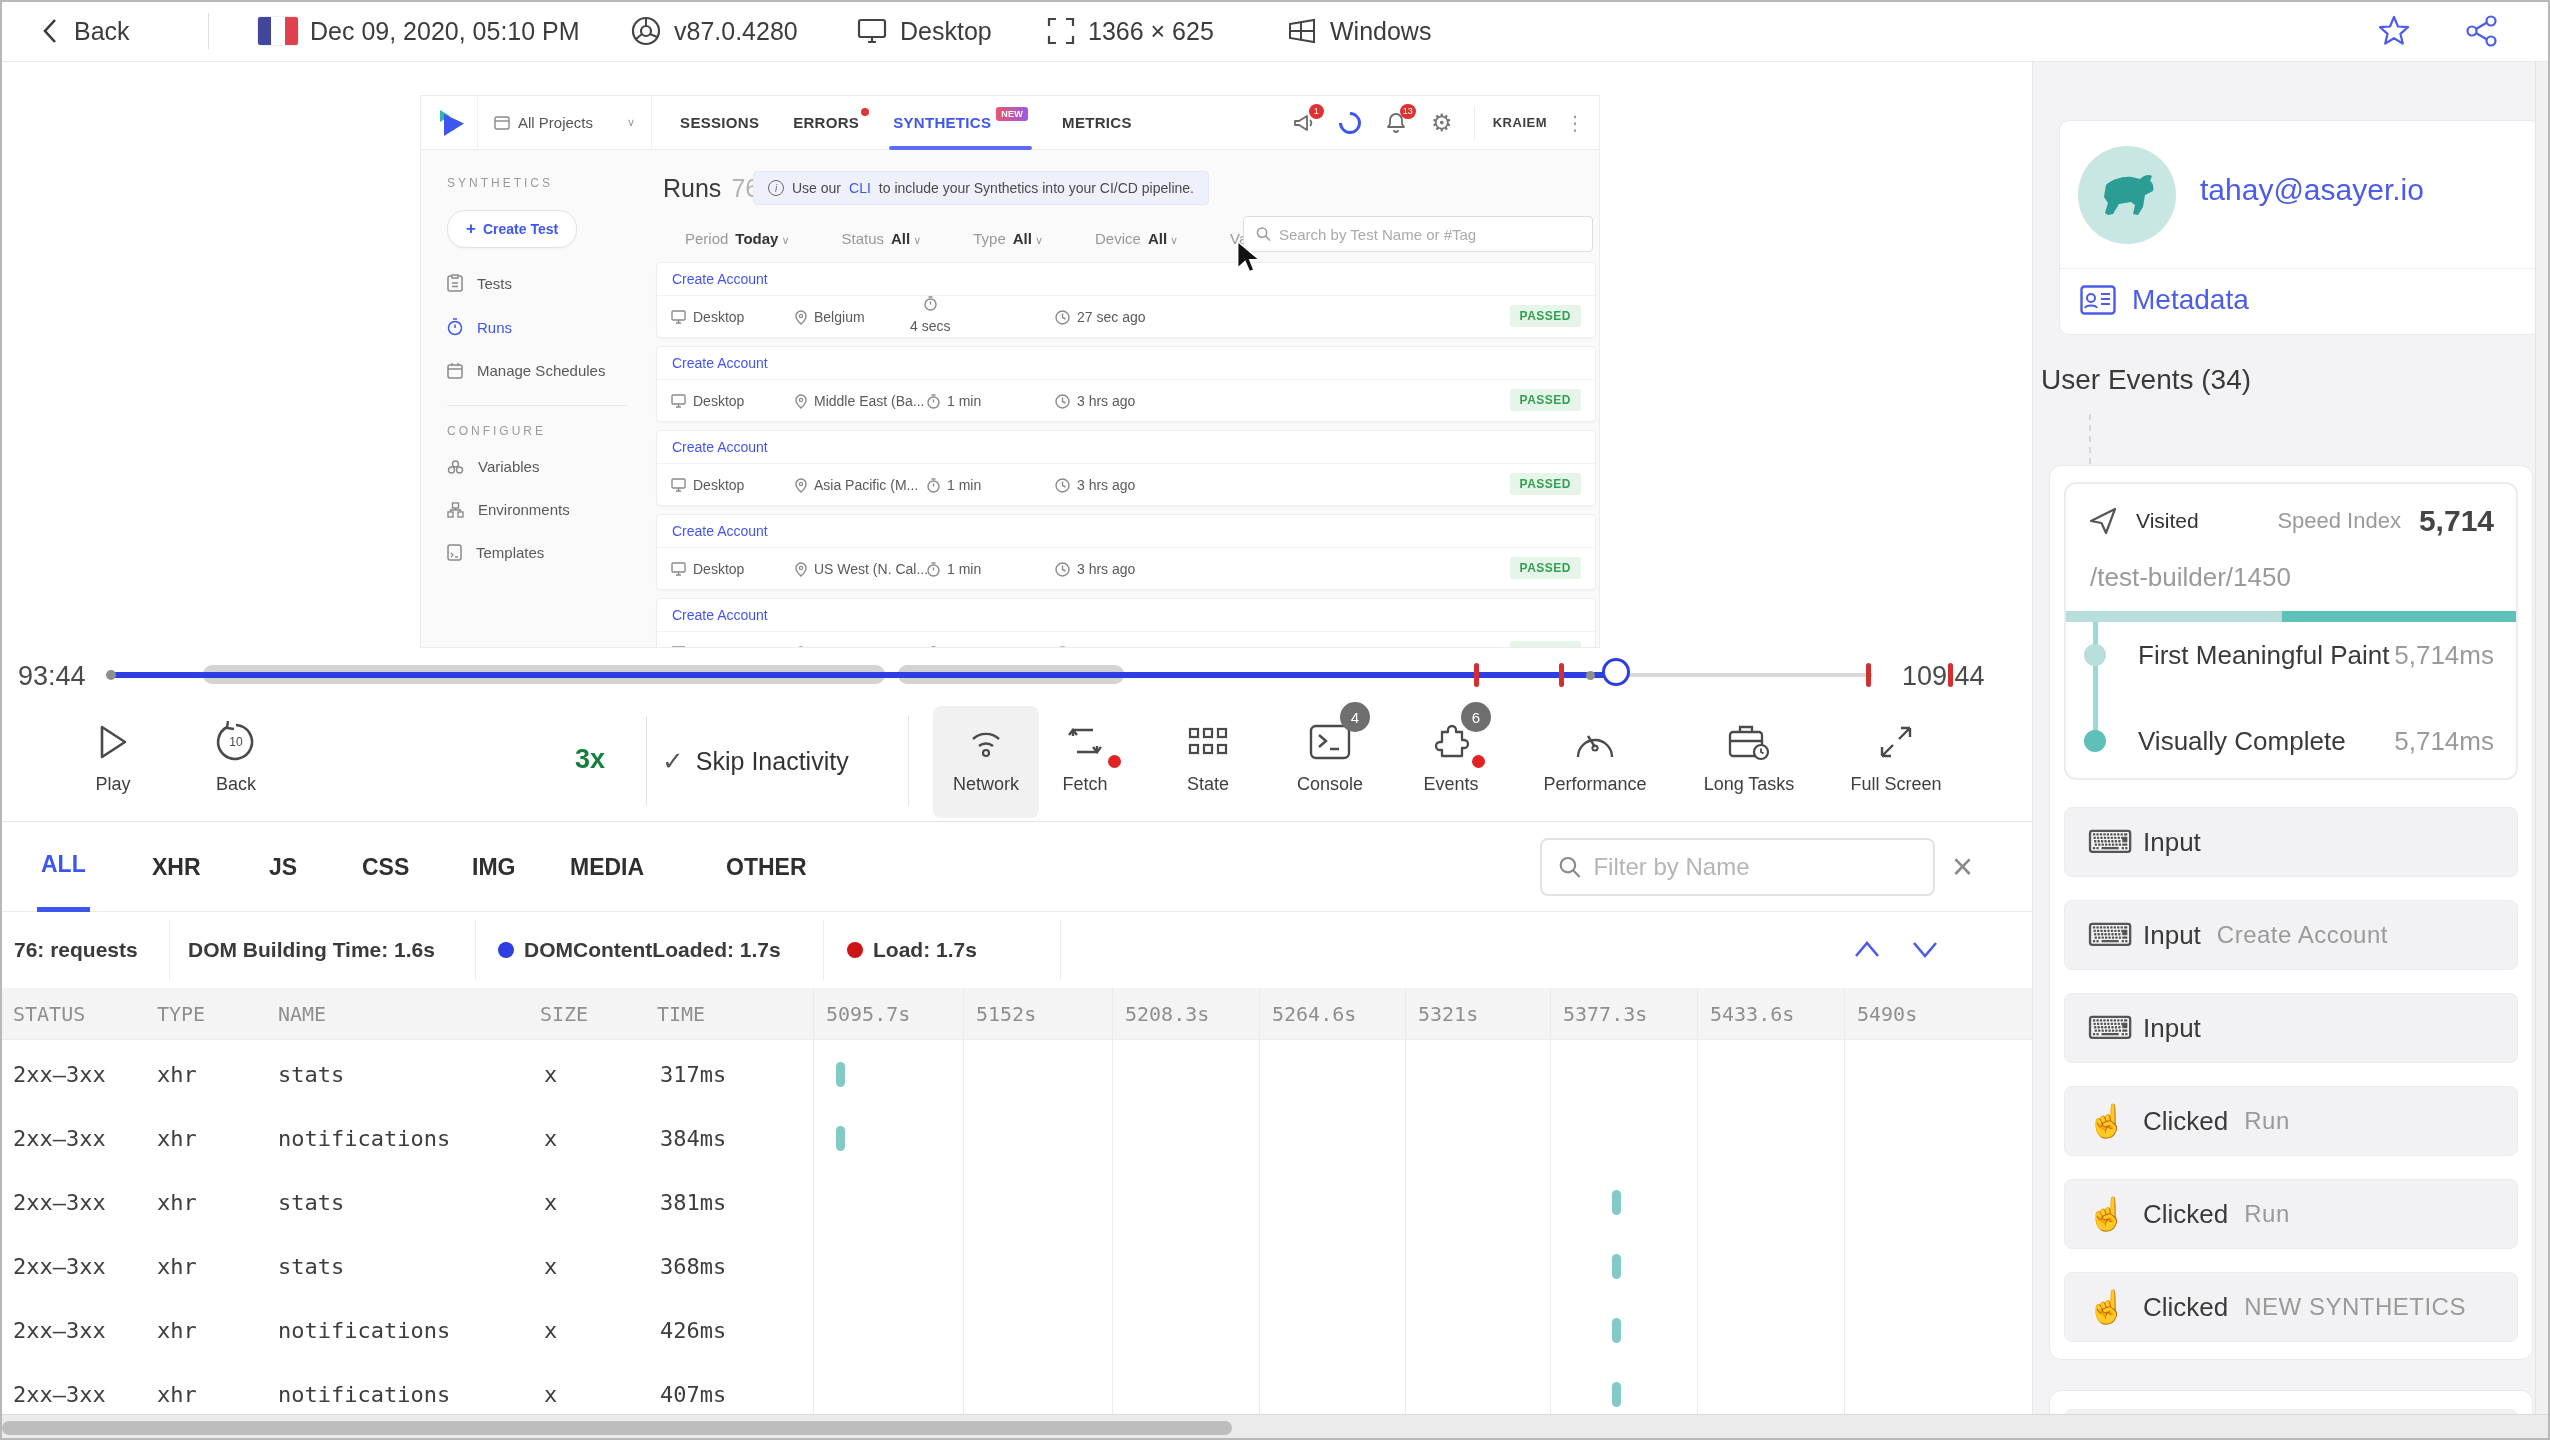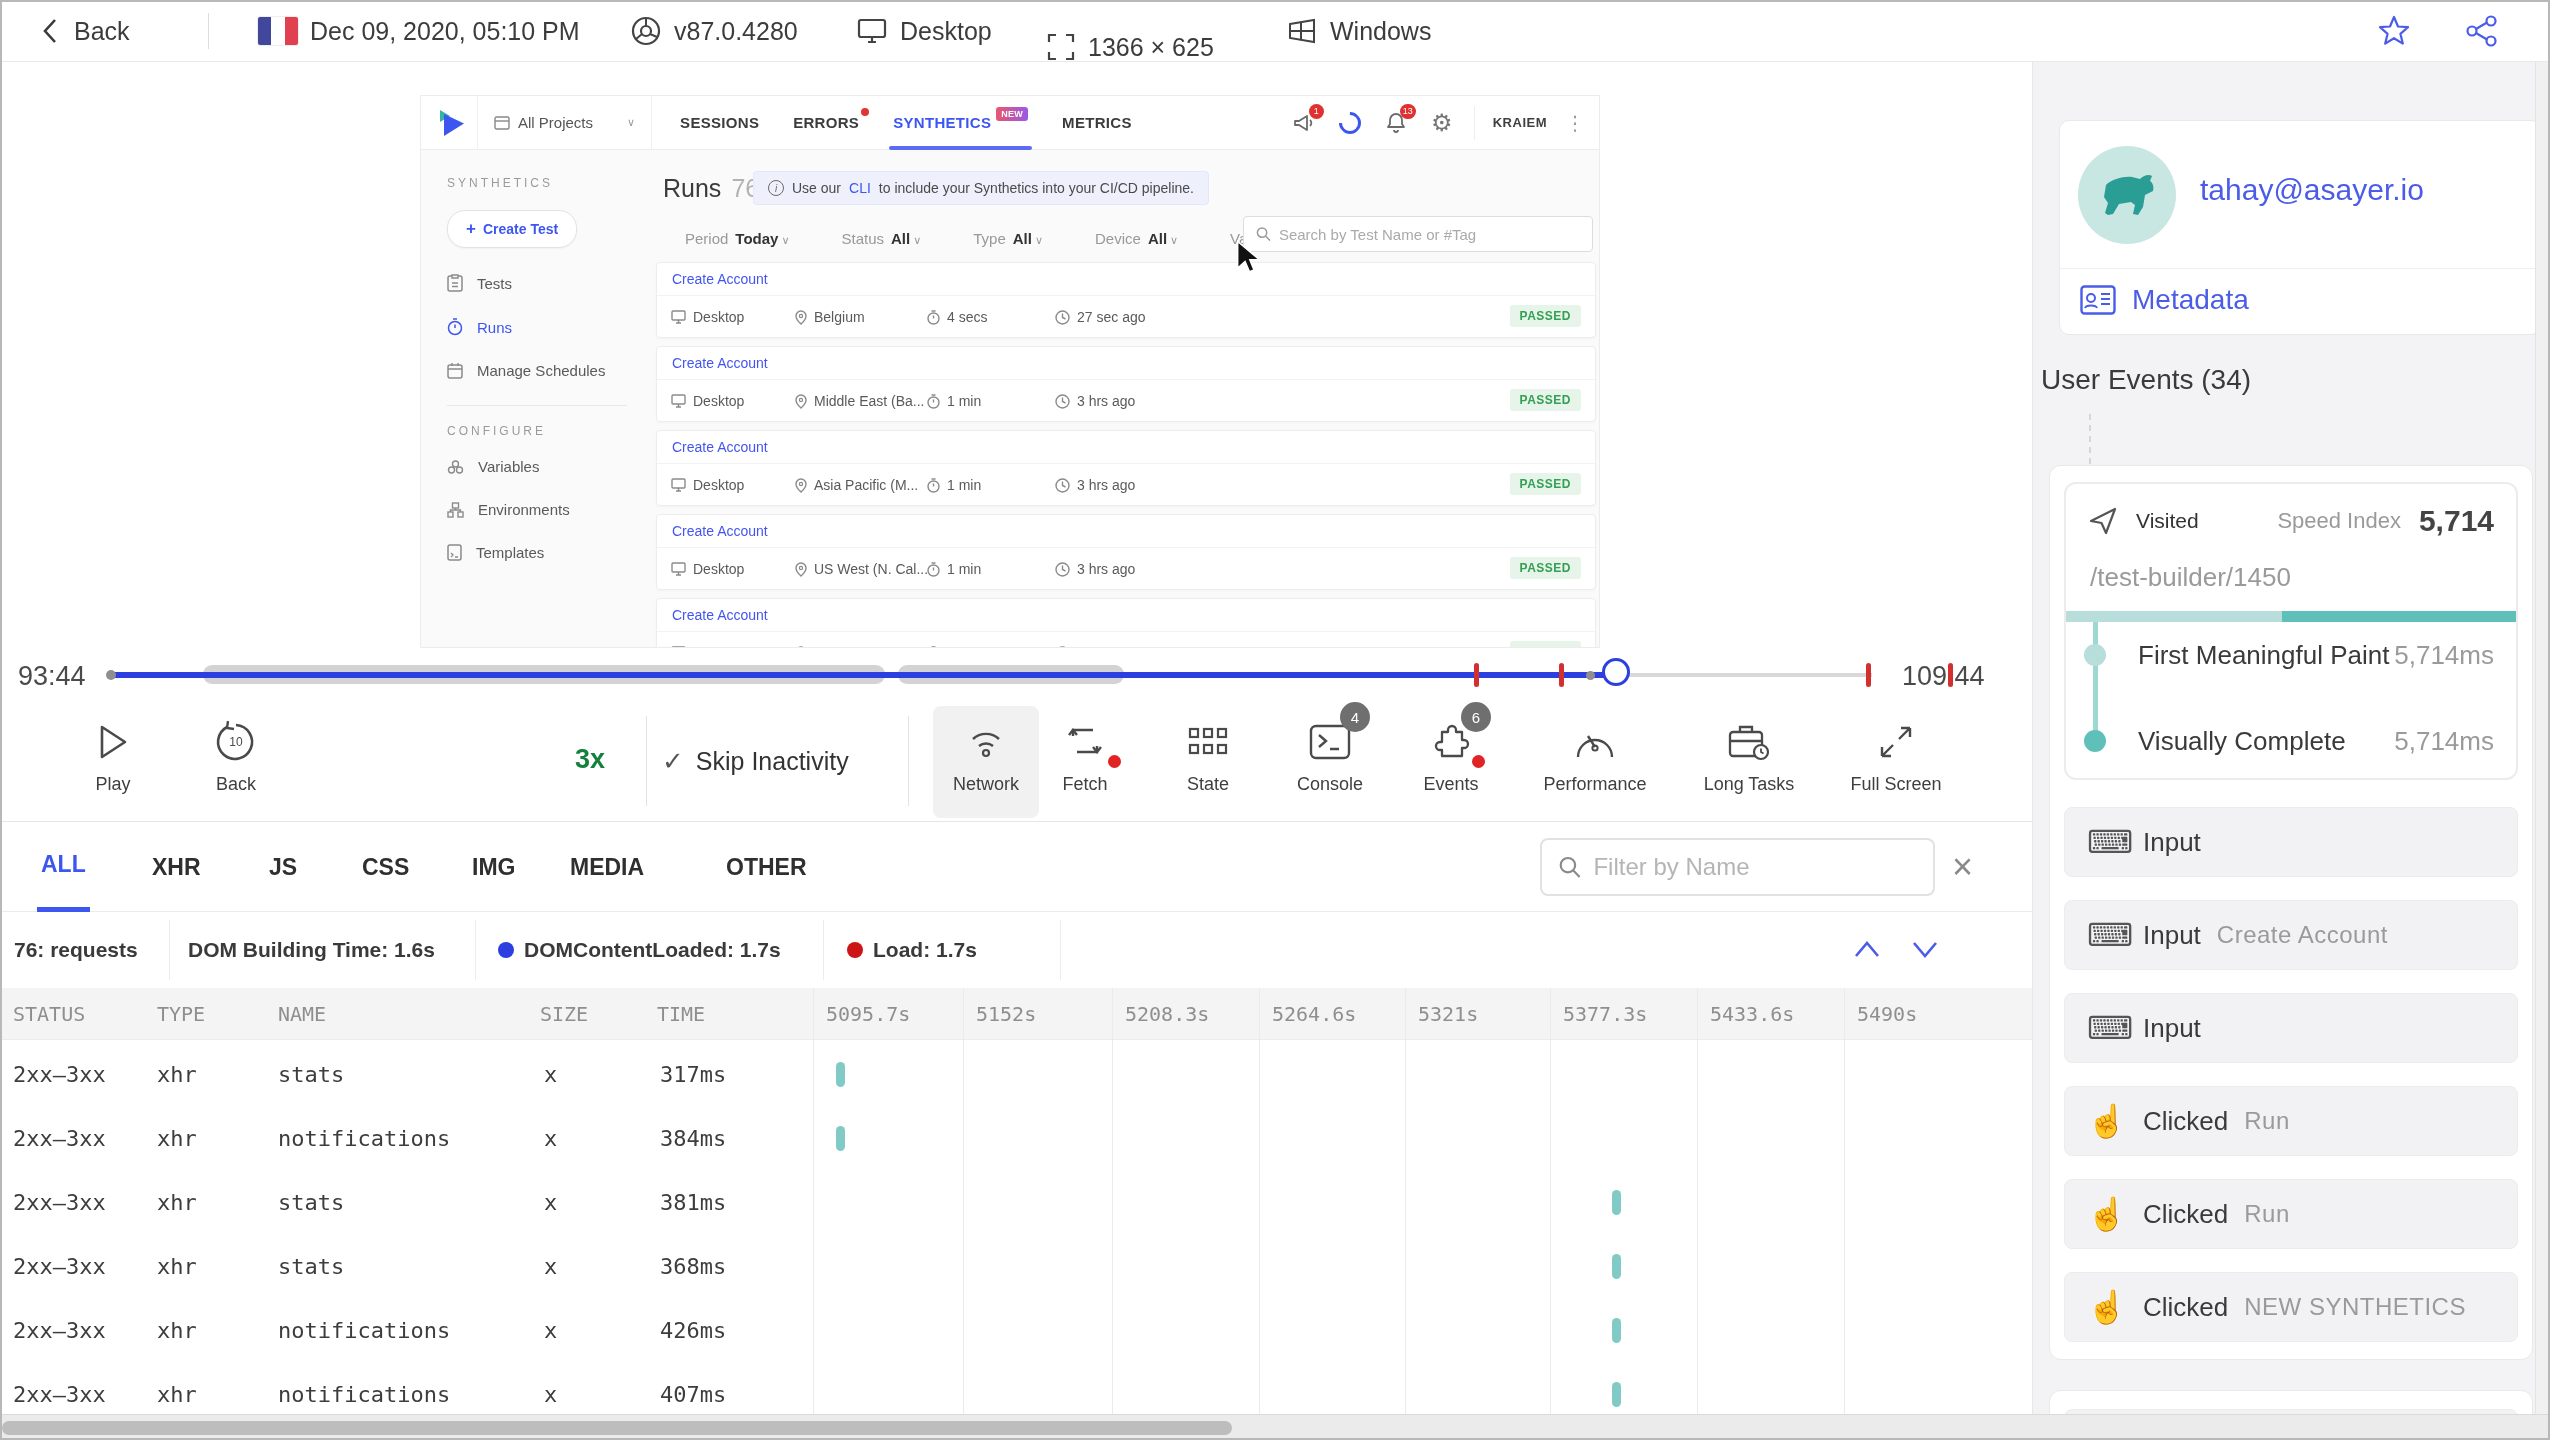--- a/index.html
+++ b/index.html
@@ -171,21 +171,21 @@
         </svg>
       <span>v87.0.4280</span>
     </div>
     <div class="item" style="left:856px;">
       <svg width="32" height="30" viewBox="0 0 32 30">
           <rect x="3" y="4" width="26" height="17" rx="2" fill="none" stroke="#444" stroke-width="2.2"></rect>
           <path d="M12 26 h8 M16 21 v5" stroke="#444" stroke-width="2.2" fill="none"></path>
         </svg>
       <span>Desktop</span>
     </div>
-    <div class="item" style="left:1046px;align-items:flex-end;">
+    <div class="item" style="left:1046px;">
       <svg width="30" height="30" viewBox="0 0 30 30">
           <path d="M10 3 H3 V10 M20 3 H27 V10 M10 27 H3 V20 M20 27 H27 V20" fill="none" stroke="#444" stroke-width="2.2"></path>
         </svg>
       <span>1366 × 625</span>
     </div>
     <div class="item" style="left:1286px;">
       <svg width="32" height="30" viewBox="0 0 32 30">
           <path d="M4 8 L28 4 V26 L4 22 Z" fill="none" stroke="#444" stroke-width="2"></path>
           <path d="M15 5.8 V24.2 M4 15 H28" stroke="#444" stroke-width="2" fill="none"></path>
         </svg>
@@ -347,21 +347,21 @@
                   </svg>
                   <span>Desktop</span>
                 </span>
               <span class="rc-cell" style="left:138px;">
                   <svg width="12" height="15" viewBox="0 0 12 15">
                     <path d="M6 1 a5 5 0 0 1 5 5 c0 3.5 -5 8 -5 8 s-5 -4.5 -5 -8 a5 5 0 0 1 5 -5 Z" fill="none" stroke="#8a8a8a" stroke-width="1.4"></path>
                     <circle cx="6" cy="6" r="1.6" fill="none" stroke="#8a8a8a" stroke-width="1.2"></circle>
                   </svg>
                   <span>Belgium</span>
                 </span>
-              <span class="rc-cell" style="left:270px;">
+              <span class="rc-cell" style="left:253px;flex-direction:column;">
                   <svg width="13" height="15" viewBox="0 0 13 15">
                     <circle cx="6.5" cy="8.5" r="5.5" fill="none" stroke="#8a8a8a" stroke-width="1.4"></circle>
                     <path d="M6.5 5.5 V8.5 M4.5 1 h4" stroke="#8a8a8a" stroke-width="1.4" fill="none"></path>
                   </svg>
                   <span>4 secs</span>
                 </span>
               <span class="rc-cell" style="left:398px;">
                   <svg width="15" height="15" viewBox="0 0 15 15">
                     <circle cx="7.5" cy="7.5" r="6.5" fill="none" stroke="#8a8a8a" stroke-width="1.4"></circle>
                     <path d="M7.5 3.5 V7.5 L10.5 9" stroke="#8a8a8a" stroke-width="1.4" fill="none"></path>

